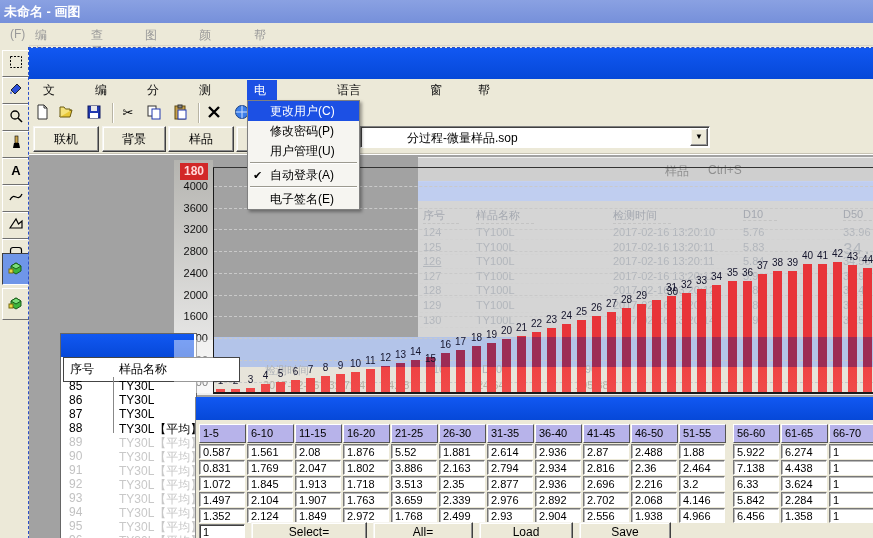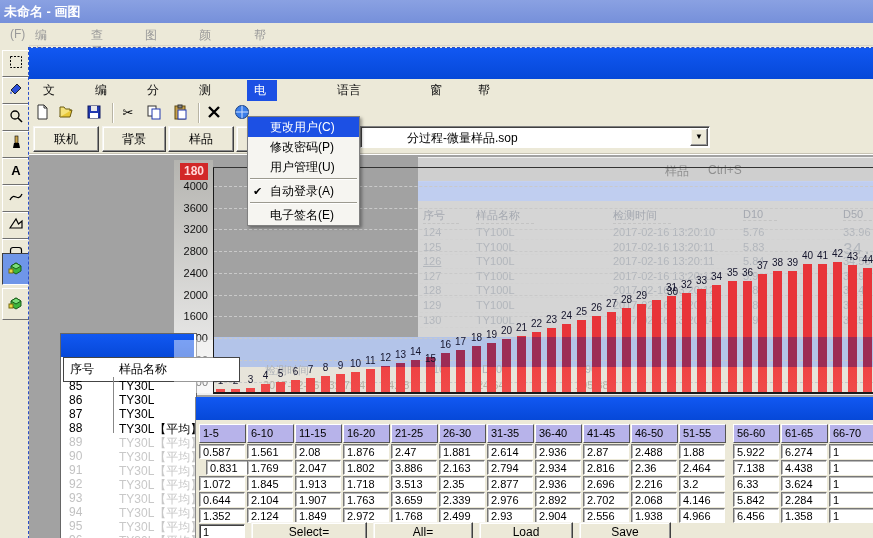--- a/index.html
+++ b/index.html
@@ -18,21 +18,21 @@
   .menuitem.hl{background:#1c50e4;color:#fff;}
   .tbtn{position:absolute;width:26px;height:25px;background:#ece9d8;
         border:1px solid;border-color:#fff #707070 #707070 #fff;}
   .tbtn svg{display:block;margin:3px auto 0;}
   .tbtn.sel{background:#6f96e8;border-color:#404040 #fff #fff #404040;}
   .cmdbtn{position:absolute;text-align:center;font-size:12px;color:#000;
           background:#ece9d8;border:1px solid;border-color:#f6f5f0 #404040 #404040 #f6f5f0;
           box-shadow:inset -1px -1px 0 #8f8f8f,inset 1px 1px 0 #fff;line-height:24px;}
   .grid{border-top:1px dashed #c9c9c9;height:0;}
   .ghost-txt{color:#a9adb5;}
-  .menu-pop{background:#f6f5f1;border:1px solid #808080;box-shadow:2px 2px 3px rgba(0,0,0,.35);margin-top:16px;}
+  .menu-pop{background:#f6f5f1;border:1px solid #808080;box-shadow:2px 2px 3px rgba(0,0,0,.35);}
   .menu-pop .mi{height:20px;line-height:20px;padding-left:22px;color:#000;font-size:12px;position:relative;}
   .menu-pop .mi.hl{background:#1c50e4;color:#fff;}
   .menu-pop .sep{height:0;border-top:1px solid #9c9a90;border-bottom:1px solid #fff;margin:1px 2px;}
   .bar{position:absolute;width:9px;
        background:linear-gradient(to top,#f04a4a 0px,#ef4343 25px,#9c2c55 25px,#9c2c55 55px,#e83439 55px);}
   .bar-lb{position:absolute;width:17px;text-align:center;font-size:10px;color:#14142c;}
   .cellh{background:#b7b3ea;border:1px solid;border-color:#fff #555 #555 #fff;
          font-size:11px;color:#000;padding:2px 0 0 3px;height:15px;}
   .cellv{background:#fff;border:1px solid;border-color:#777 #fff #fff #777;
          box-shadow:inset 1px 1px 0 #b9b9b9;font-size:11px;color:#000;padding:1px 0 0 3px;height:12px;}
@@ -423,31 +423,31 @@
         <div class="cellh" style="position: absolute; left: 387px; top: 27px; width: 42px;">41-45</div>
         <div class="cellh" style="position: absolute; left: 435px; top: 27px; width: 42px;">46-50</div>
         <div class="cellh" style="position: absolute; left: 483px; top: 27px; width: 42px;">51-55</div>
         <div class="cellh" style="position: absolute; left: 537px; top: 27px; width: 42px;">56-60</div>
         <div class="cellh" style="position: absolute; left: 585px; top: 27px; width: 42px;">61-65</div>
         <div class="cellh" style="position: absolute; left: 633px; top: 27px; width: 42px;">66-70</div>
         <div class="cellv" style="position: absolute; left: 3px; top: 47px; width: 41px;">0.587</div>
         <div class="cellv" style="position: absolute; left: 51px; top: 47px; width: 41px;">1.561</div>
         <div class="cellv" style="position: absolute; left: 99px; top: 47px; width: 41px;">2.08</div>
         <div class="cellv" style="position: absolute; left: 147px; top: 47px; width: 41px;">1.876</div>
-        <div class="cellv" style="position: absolute; left: 195px; top: 47px; width: 41px;">2.47</div>
+        <div class="cellv" style="position: absolute; left: 195px; top: 47px; width: 41px;">5.52</div>
         <div class="cellv" style="position: absolute; left: 243px; top: 47px; width: 41px;">1.881</div>
         <div class="cellv" style="position: absolute; left: 291px; top: 47px; width: 41px;">2.614</div>
         <div class="cellv" style="position: absolute; left: 339px; top: 47px; width: 41px;">2.936</div>
         <div class="cellv" style="position: absolute; left: 387px; top: 47px; width: 41px;">2.87</div>
         <div class="cellv" style="position: absolute; left: 435px; top: 47px; width: 41px;">2.488</div>
         <div class="cellv" style="position: absolute; left: 483px; top: 47px; width: 41px;">1.88</div>
         <div class="cellv" style="position: absolute; left: 537px; top: 47px; width: 41px;">5.922</div>
         <div class="cellv" style="position: absolute; left: 585px; top: 47px; width: 41px;">6.274</div>
         <div class="cellv" style="position: absolute; left: 633px; top: 47px; width: 41px;">1</div>
-        <div class="cellv" style="position: absolute; left: 10px; top: 63px; width: 41px;">0.831</div>
+        <div class="cellv" style="position: absolute; left: 3px; top: 63px; width: 41px;">0.831</div>
         <div class="cellv" style="position: absolute; left: 51px; top: 63px; width: 41px;">1.769</div>
         <div class="cellv" style="position: absolute; left: 99px; top: 63px; width: 41px;">2.047</div>
         <div class="cellv" style="position: absolute; left: 147px; top: 63px; width: 41px;">1.802</div>
         <div class="cellv" style="position: absolute; left: 195px; top: 63px; width: 41px;">3.886</div>
         <div class="cellv" style="position: absolute; left: 243px; top: 63px; width: 41px;">2.163</div>
         <div class="cellv" style="position: absolute; left: 291px; top: 63px; width: 41px;">2.794</div>
         <div class="cellv" style="position: absolute; left: 339px; top: 63px; width: 41px;">2.934</div>
         <div class="cellv" style="position: absolute; left: 387px; top: 63px; width: 41px;">2.816</div>
         <div class="cellv" style="position: absolute; left: 435px; top: 63px; width: 41px;">2.36</div>
         <div class="cellv" style="position: absolute; left: 483px; top: 63px; width: 41px;">2.464</div>
@@ -461,21 +461,21 @@
         <div class="cellv" style="position: absolute; left: 195px; top: 79px; width: 41px;">3.513</div>
         <div class="cellv" style="position: absolute; left: 243px; top: 79px; width: 41px;">2.35</div>
         <div class="cellv" style="position: absolute; left: 291px; top: 79px; width: 41px;">2.877</div>
         <div class="cellv" style="position: absolute; left: 339px; top: 79px; width: 41px;">2.936</div>
         <div class="cellv" style="position: absolute; left: 387px; top: 79px; width: 41px;">2.696</div>
         <div class="cellv" style="position: absolute; left: 435px; top: 79px; width: 41px;">2.216</div>
         <div class="cellv" style="position: absolute; left: 483px; top: 79px; width: 41px;">3.2</div>
         <div class="cellv" style="position: absolute; left: 537px; top: 79px; width: 41px;">6.33</div>
         <div class="cellv" style="position: absolute; left: 585px; top: 79px; width: 41px;">3.624</div>
         <div class="cellv" style="position: absolute; left: 633px; top: 79px; width: 41px;">1</div>
-        <div class="cellv" style="position: absolute; left: 3px; top: 95px; width: 41px;">0.644</div>
+        <div class="cellv" style="position: absolute; left: 3px; top: 95px; width: 41px;">1.497</div>
         <div class="cellv" style="position: absolute; left: 51px; top: 95px; width: 41px;">2.104</div>
         <div class="cellv" style="position: absolute; left: 99px; top: 95px; width: 41px;">1.907</div>
         <div class="cellv" style="position: absolute; left: 147px; top: 95px; width: 41px;">1.763</div>
         <div class="cellv" style="position: absolute; left: 195px; top: 95px; width: 41px;">3.659</div>
         <div class="cellv" style="position: absolute; left: 243px; top: 95px; width: 41px;">2.339</div>
         <div class="cellv" style="position: absolute; left: 291px; top: 95px; width: 41px;">2.976</div>
         <div class="cellv" style="position: absolute; left: 339px; top: 95px; width: 41px;">2.892</div>
         <div class="cellv" style="position: absolute; left: 387px; top: 95px; width: 41px;">2.702</div>
         <div class="cellv" style="position: absolute; left: 435px; top: 95px; width: 41px;">2.068</div>
         <div class="cellv" style="position: absolute; left: 483px; top: 95px; width: 41px;">4.146</div>

